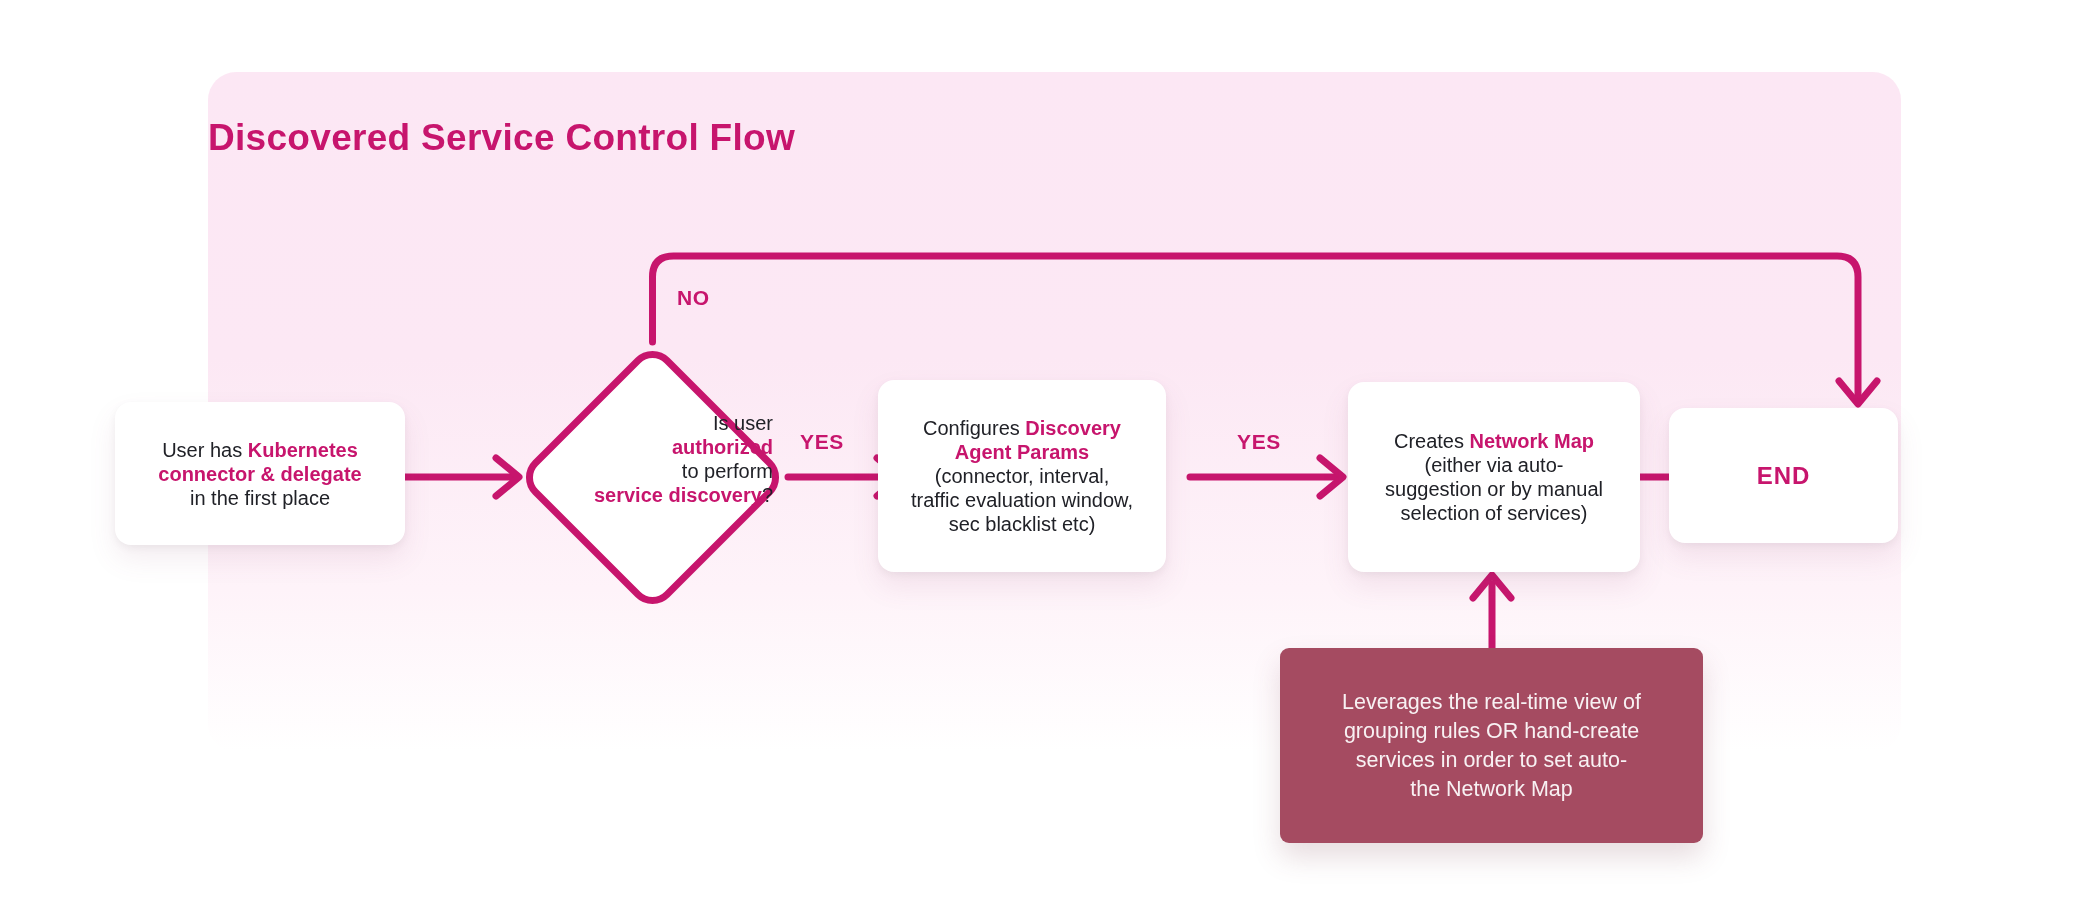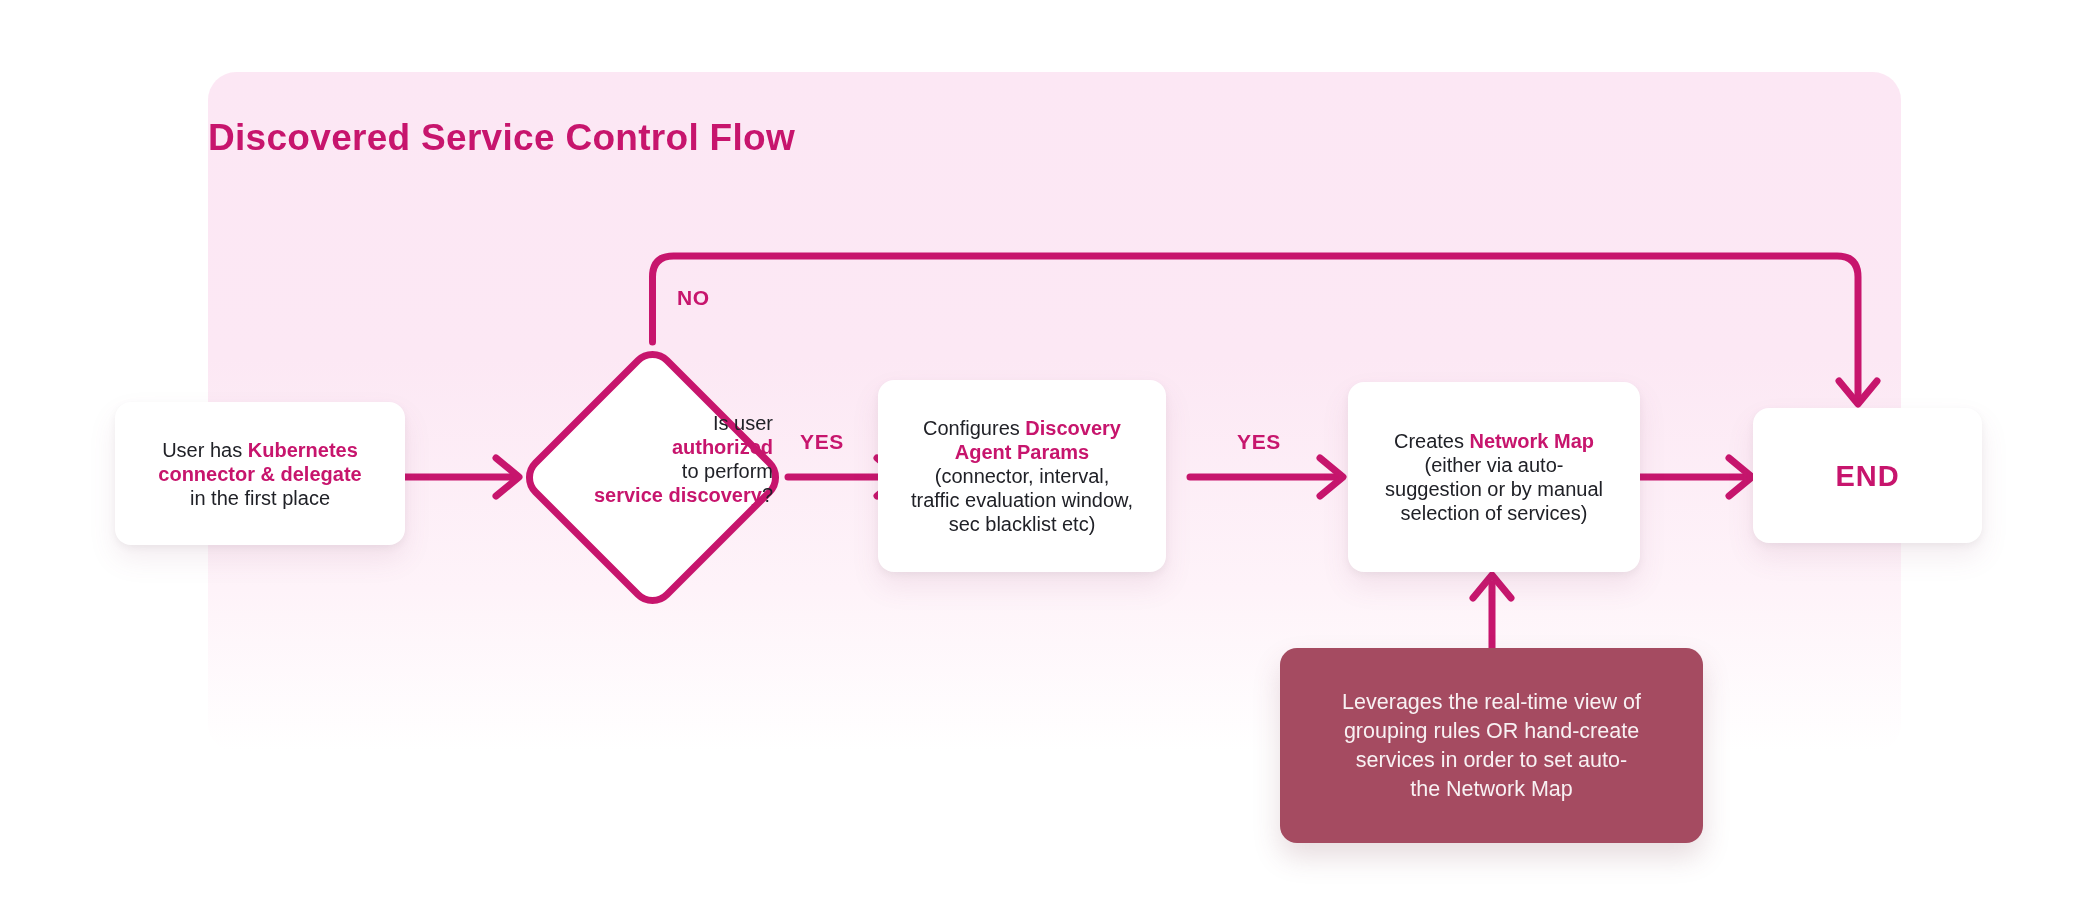--- a/index.html
+++ b/index.html
@@ -55,29 +55,29 @@
     z-index:3;
   }
   .flow-label{
     position:absolute;color:var(--accent);font-weight:700;font-size:21px;
     letter-spacing:0.6px;z-index:3;width:100px;
   }
   .label-no{left:647px;top:286px;text-align:left;padding-left:30px;width:130px;}
   .label-yes1{left:772px;top:430px;text-align:center;}
   .label-yes2{left:1209px;top:430px;text-align:center;}
   .end-node{
-    left:1753px;top:408px;width:229px;height:135px;
-    font-size:29px;font-weight:700;letter-spacing:1px;color:var(--accent);
+    left:1669px;top:408px;width:229px;height:135px;
+    font-size:24px;font-weight:700;letter-spacing:1px;color:var(--accent);
   }
   .start-node{left:115px;top:402px;width:290px;height:143px;}
   .configure-node{left:878px;top:380px;width:288px;height:192px;}
   .create-node{left:1348px;top:382px;width:292px;height:190px;}
   .note-box{
     position:absolute;left:1280px;top:648px;width:423px;height:195px;
-    background:var(--maroon);border-radius:17px;
+    background:var(--maroon);border-radius:9px;
     box-shadow:0 14px 28px rgba(120,60,80,0.18);
     display:flex;align-items:center;justify-content:center;
     text-align:center;color:var(--note-ink);
     font-size:21.5px;line-height:29px;font-weight:500;
     z-index:2;padding:14px 24px;
   }
   .note-box .tline{white-space:nowrap;}
 </style>
 </head>
 <body>

